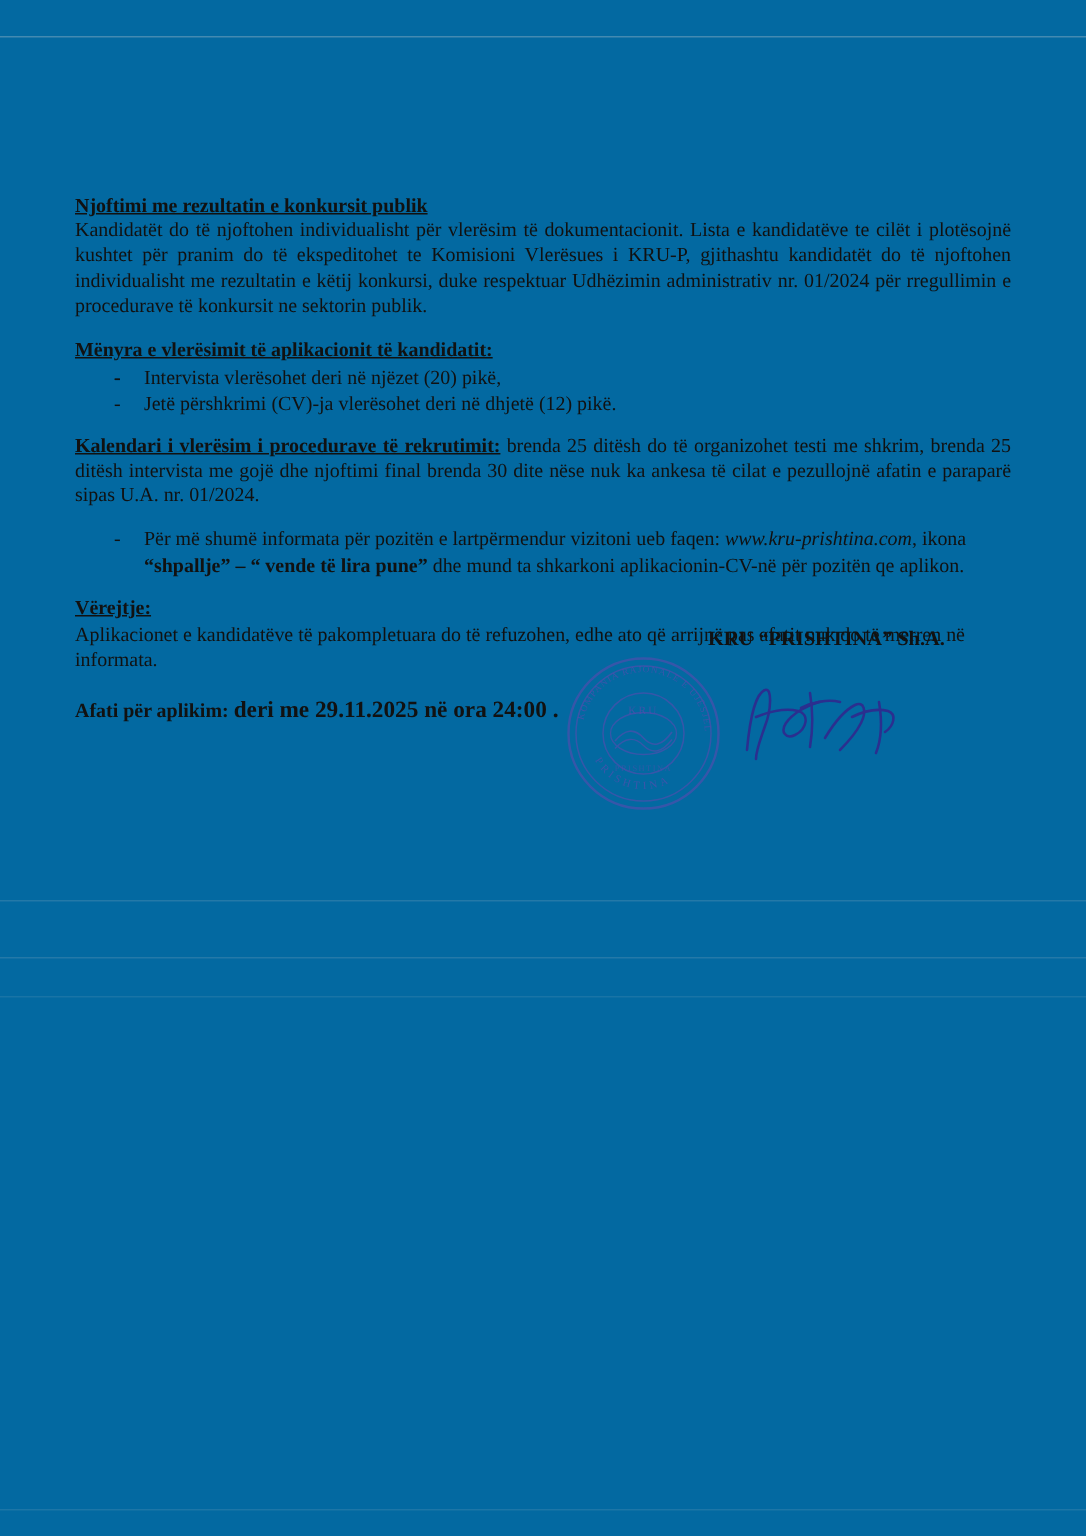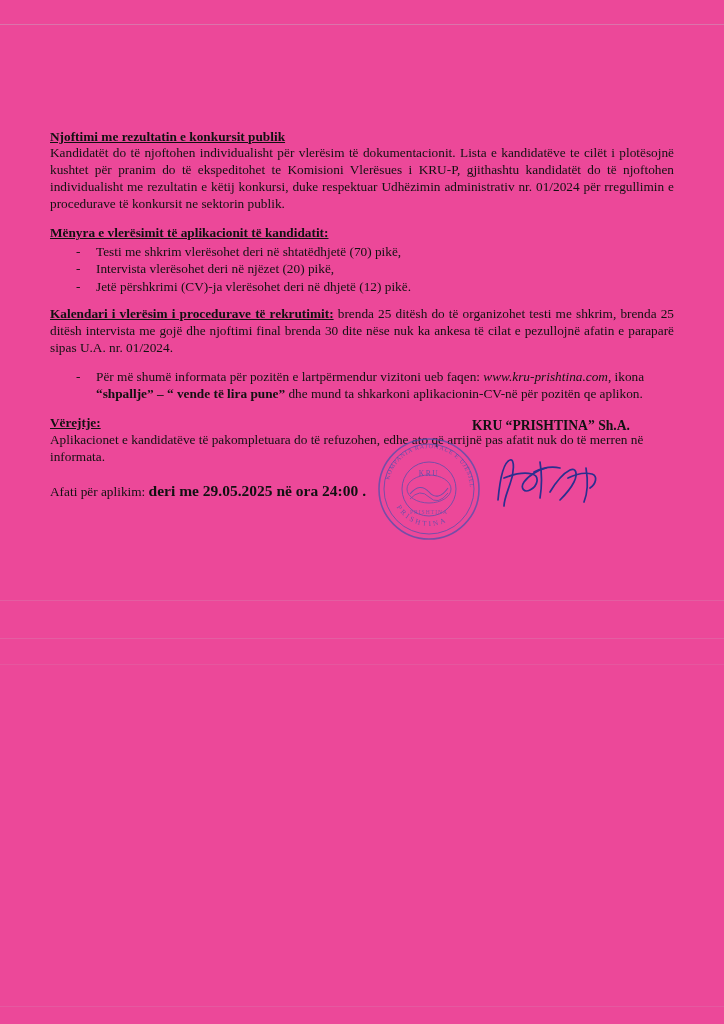--- a/index.html
+++ b/index.html
@@ -11,21 +11,21 @@
     width: 724px;
     height: 1024px;
     position: relative;
     font-family: "Liberation Serif", serif;
     color: #111111;
     overflow: hidden;
   }
   .page {
     position: absolute;
     inset: 0;
-    background: #ec4899;
+    background: #0369a1;
   }
   
   .scan-band {
     position: absolute;
     left: 0;
     right: 0;
     height: 1px;
     background: rgba(190, 200, 205, 0.35);
   }
   .doc {
@@ -78,21 +78,21 @@
   }
   .note-line {
     font-size: 13.3px;
     line-height: 1.3;
   }
   .deadline {
     margin-top: 17px;
     font-size: 13.3px;
   }
   .deadline .label {
-    font-weight: normal;
+    font-weight: bold;
   }
   .deadline .value {
     font-weight: bold;
     font-size: 15.5px;
   }
   .sign-area {
     position: absolute;
     left: 370px;
     top: 418px;
     width: 290px;
@@ -160,21 +160,21 @@
   <div class="doc">
 
     <div class="block">
       <span class="sec-title">Njoftimi me rezultatin e konkursit publik</span>
       <p class="para">Kandidatët do të njoftohen individualisht për vlerësim të dokumentacionit. Lista e kandidatëve te cilët i plotësojnë kushtet për pranim do të ekspeditohet te Komisioni Vlerësues i  KRU-P, gjithashtu kandidatët do të njoftohen individualisht me rezultatin e këtij konkursi, duke respektuar Udhëzimin administrativ nr. 01/2024 për rregullimin e procedurave të konkursit ne sektorin publik.</p>
     </div>
 
     <div class="block">
       <span class="sec-title">Mënyra e vlerësimit të aplikacionit të kandidatit:</span>
       <ul class="dashlist">
-        <li><span class="dash">-</span><span>Testi me shkrim vlerësohet deri në shtatëdhjetë (70) pikë,</span></li>
+        <li><span class="dash">-</span></li>
         <li><span class="dash">-</span><span>Intervista vlerësohet deri në njëzet (20) pikë,</span></li>
         <li><span class="dash">-</span><span>Jetë përshkrimi (CV)-ja vlerësohet deri në dhjetë (12) pikë.</span></li>
       </ul>
     </div>
 
     <div class="block">
       <p class="para"><span class="sec-title-inline">Kalendari i vlerësim i procedurave të rekrutimit:</span><span> brenda 25 ditësh do të organizohet testi me shkrim, brenda 25 ditësh intervista me gojë dhe njoftimi final brenda 30 dite nëse nuk ka ankesa të cilat e pezullojnë afatin e paraparë sipas U.A. nr. 01/2024.</span></p>
     </div>
 
     <div class="block">
@@ -186,21 +186,21 @@
       </div>
     </div>
 
     <div class="block">
       <span class="sec-title">Vërejtje:</span>
       <div class="note-line">Aplikacionet e kandidatëve  të pakompletuara do të refuzohen, edhe  ato që arrijnë pas afatit nuk do të merren në informata.</div>
     </div>
 
     <div class="deadline">
       <span class="label">Afati për aplikim:</span>
-      <span class="value">deri me 29.05.2025 në ora 24:00 .</span>
+      <span class="value">deri me 29.11.2025 në ora 24:00 .</span>
     </div>
 
   </div>
 
   <div class="sign-area">
     <div class="sign-title">KRU “PRISHTINA” Sh.A.</div>
 
     <div class="stamp">
       <svg width="118" height="118" viewBox="0 0 118 118" xmlns="http://www.w3.org/2000/svg">
         <defs>

